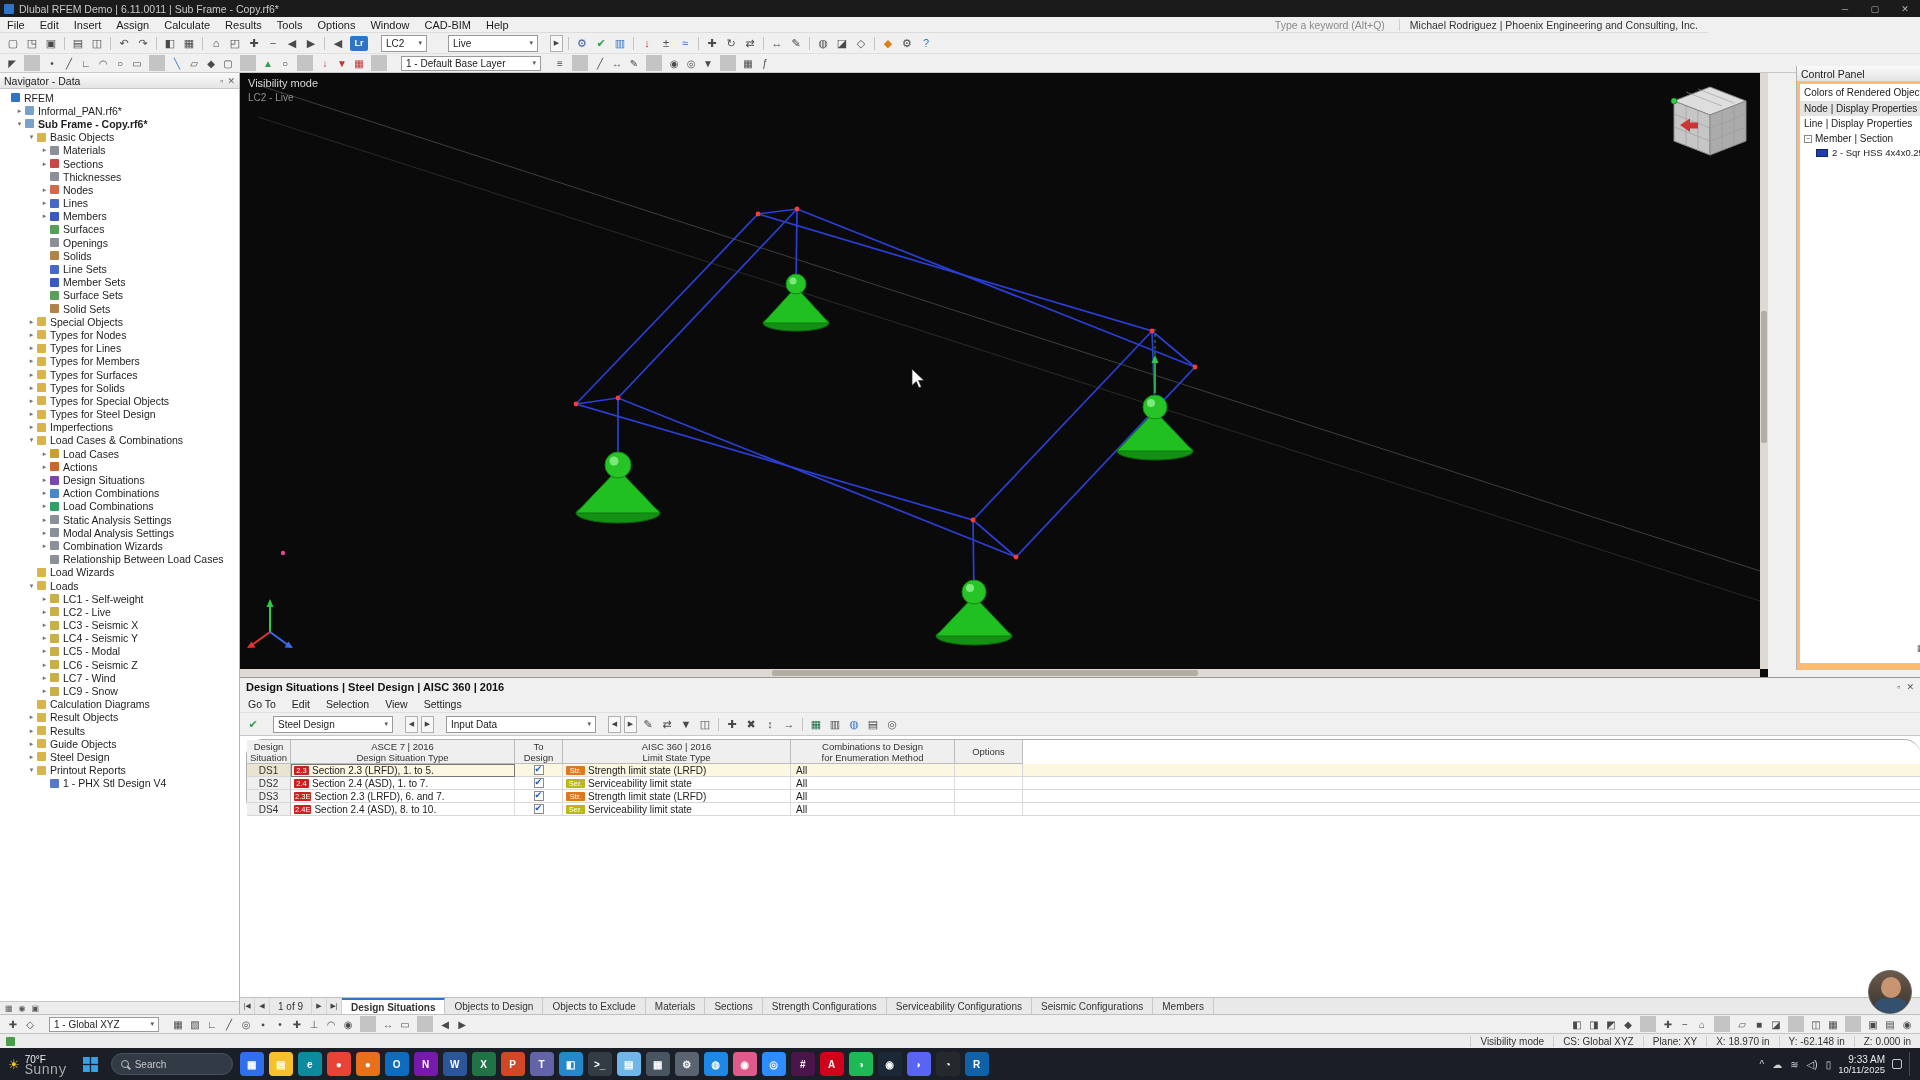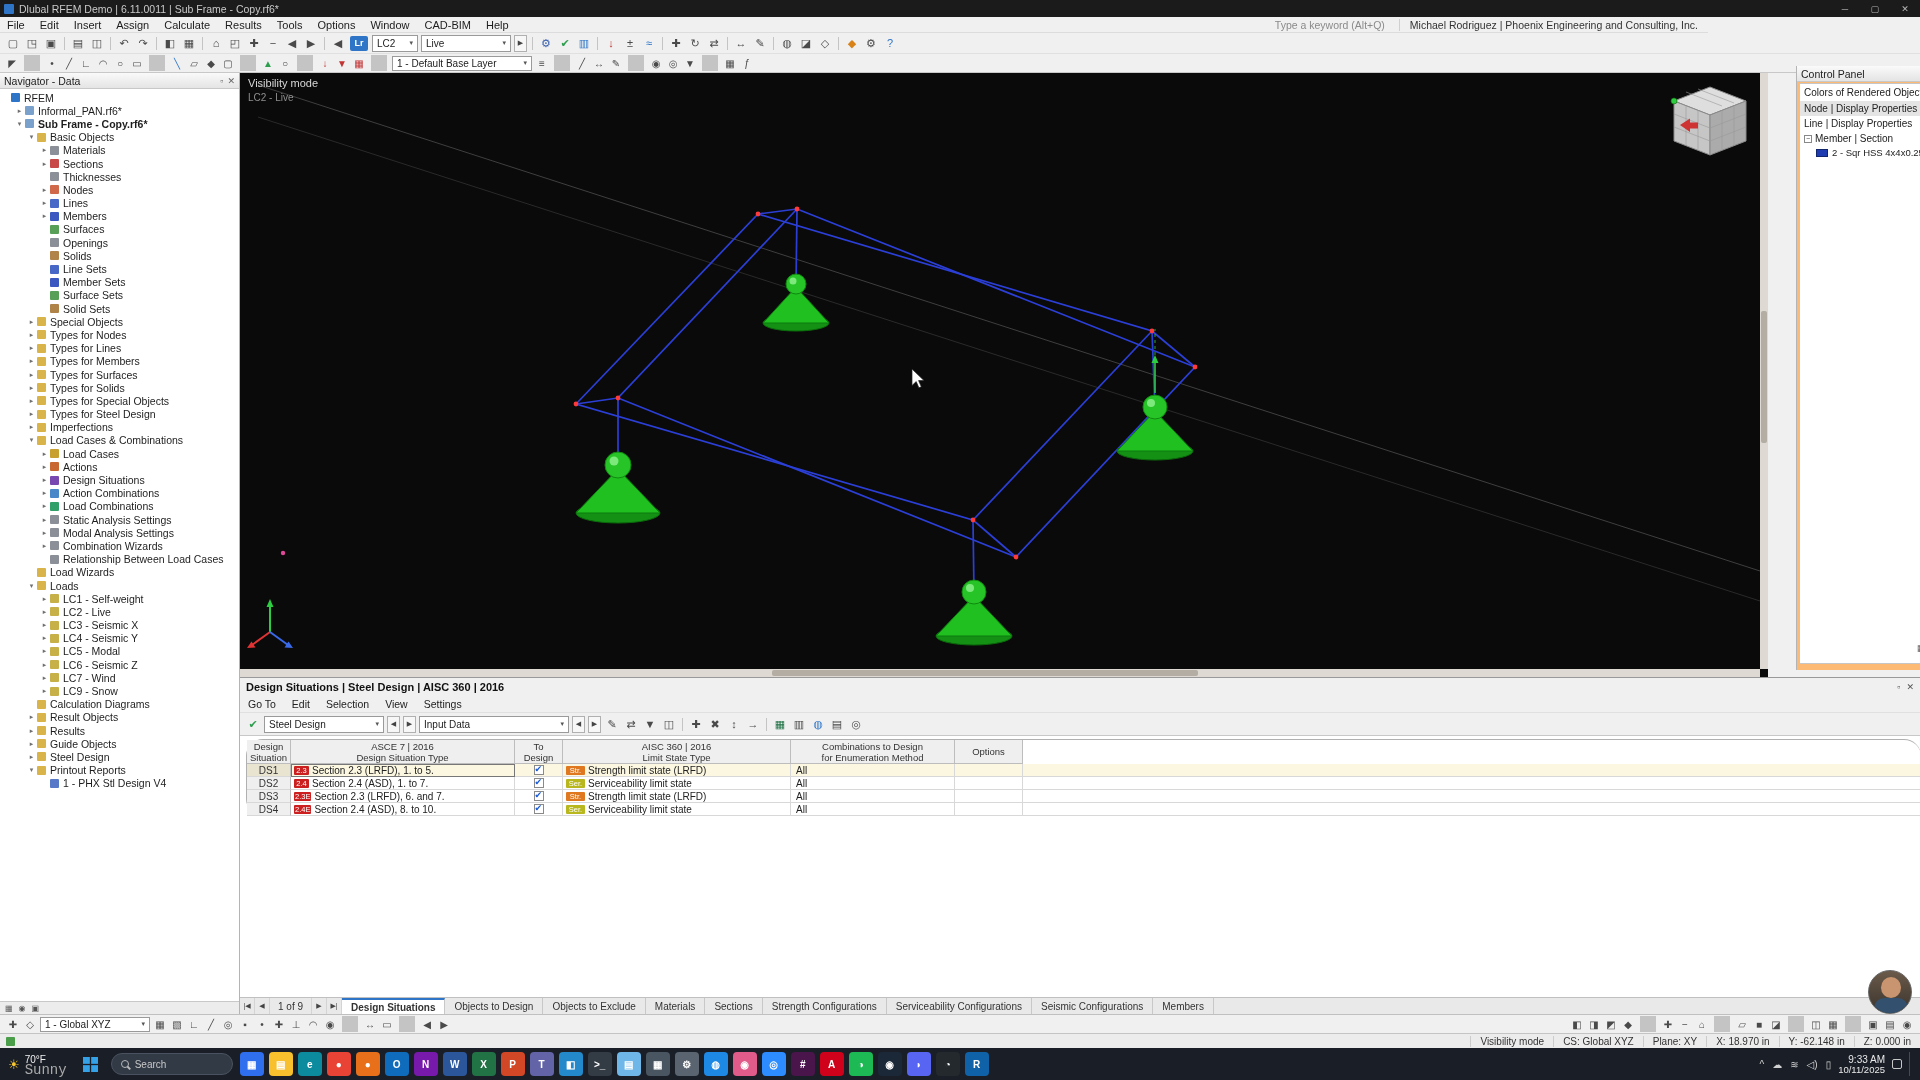--- a/index.html
+++ b/index.html
@@ -19,21 +19,21 @@
   .keyword { margin-left:auto; color:#8a8a8a; font-size:10.5px; padding:0 14px; }
   .account { color:#333; font-size:10.5px; padding:0 10px; border-left:1px solid #d0d0d0; }
 
   
   #toolbar1 { position:absolute; left:0; top:33px; width:1920px; height:21px; background:#f0f0f0; border-bottom:1px solid #e0e0e0; display:flex; align-items:center; padding-left:4px; gap:1px; }
   #toolbar2 { position:absolute; left:0; top:54px; width:1920px; height:19px; background:#f0f0f0; border-bottom:1px solid #c8c8c8; display:flex; align-items:center; padding-left:4px; gap:1px; }
   .tb-host { display:flex; align-items:center; gap:1px; }
   .tbi { width:18px; height:18px; display:flex; align-items:center; justify-content:center; font-size:11px; color:#4a4a4a; border-radius:2px; flex:0 0 auto; }
   #toolbar2 .tbi, #bottombar .tbi { width:16px; height:16px; font-size:10px; }
   .tbi[data-kind="sep"] { width:1px; height:13px; background:#c4c4c4; margin:0 3px; border-radius:0; }
-  .combo { display:inline-flex; align-items:center; height:17px; background:#fff; border:1px solid #9a9a9a; font-size:10px; color:#222; padding:0 4px; gap:4px; margin:0 1px; }
+  .combo { display:inline-flex; align-items:center; height:17px; background:#fff; border:1px solid #9a9a9a; font-size:10px; color:#222; padding:0 4px; gap:4px; margin:0 10px; }
   .combo .car { font-size:7px; color:#555; margin-left:auto; }
   .nbtn { width:13px; height:17px; border:1px solid #b0b0b0; background:#f7f7f7; font-size:7px; display:flex; align-items:center; justify-content:center; color:#444; margin:0 1px; }
   .lrb { background:#2e75c8; color:#fff; font-size:9px; font-weight:bold; width:18px; height:15px; display:flex; align-items:center; justify-content:center; border-radius:2px; margin:0 2px; }
 
   
   #navigator { position:absolute; left:0; top:73px; width:240px; height:941px; background:#f0f0f0; border-right:1px solid #b4b4b4; }
   .pane-head { height:16px; background:linear-gradient(#fafafa,#e4e4e4); border-bottom:1px solid #c8c8c8; display:flex; align-items:center; font-size:10.5px; color:#222; padding:0 4px; }
   .pane-head .ph-btns { margin-left:auto; display:flex; gap:4px; color:#666; font-size:9px; }
   .tree-wrap { position:absolute; left:0; top:16px; right:0; bottom:13px; background:#fff; overflow:hidden; padding-top:2px; }
   .tree-row { display:flex; align-items:center; height:13.2px; font-size:10.5px; color:#1d1d1d; white-space:nowrap; }

